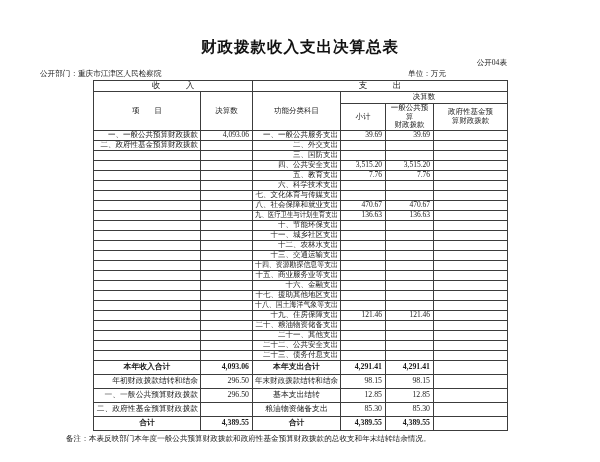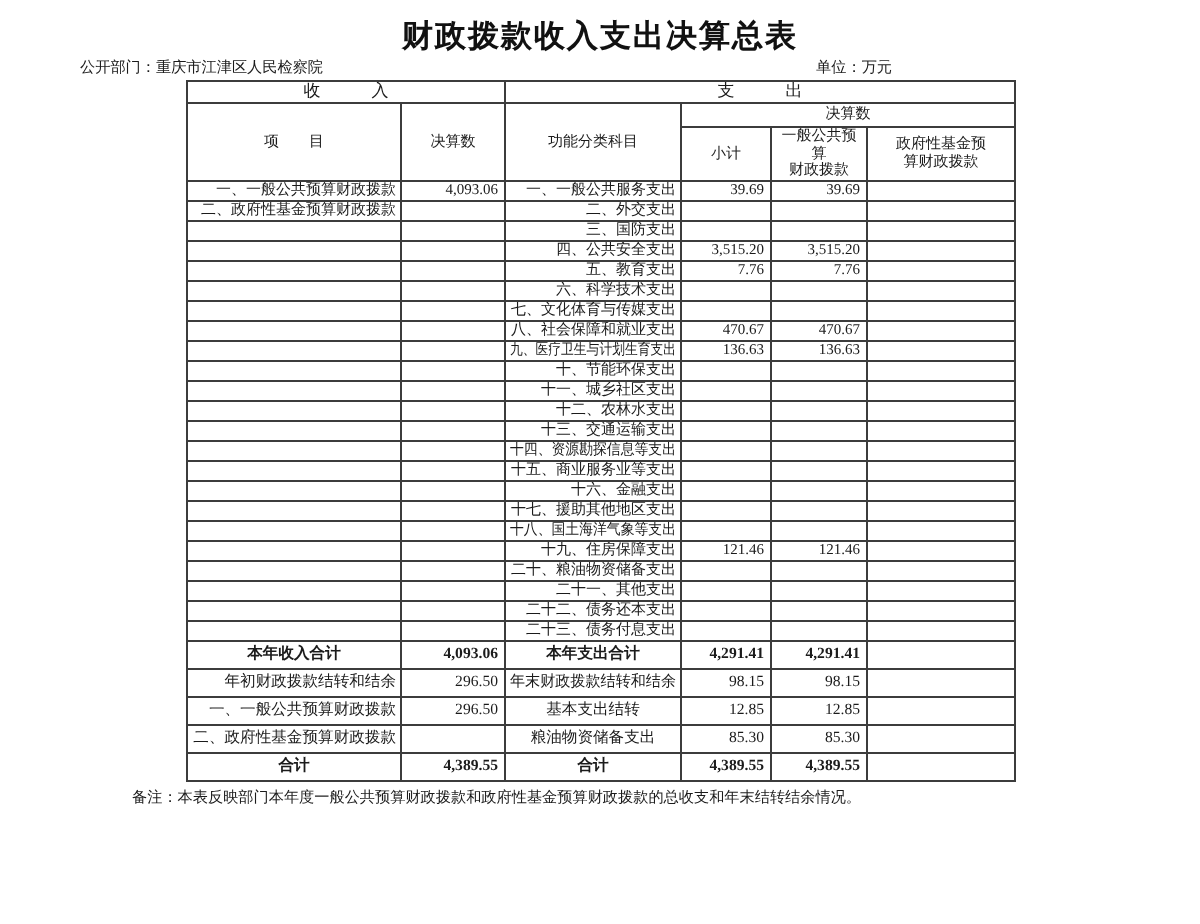--- a/index.html
+++ b/index.html
@@ -1,19 +1,19 @@
 <!DOCTYPE html>
 <html><head>
 <meta charset="utf-8">
 <style>
   html,body{margin:0;padding:0;background:#ffffff;}
   #page{
     position:relative;width:600px;height:462px;background:#ffffff;
     font-family:"Liberation Serif","DejaVu Serif",serif;
-    color:#1b1b1b;overflow:hidden;box-sizing:border-box;padding-top:10px;
+    color:#1b1b1b;overflow:hidden;box-sizing:border-box;padding-top:38px;
   }
   .title{
     text-align:center;font-size:15.5px;font-weight:bold;line-height:17px;
     letter-spacing:1px;color:#111;
   }
   .right-block{width:414px;margin-left:93px;text-align:right;font-size:7.6px;line-height:9px;}
   .sheet-code{margin-top:3px;padding-right:8px;}
   .meta-row{
     width:414px;margin-left:40px;margin-top:2px;display:flex;
     justify-content:space-between;font-size:7.6px;line-height:10px;align-items:flex-end;
@@ -43,20 +43,21 @@
     text-align:left;color:#1b1b1b;
   }
 </style>
 </head>
 <body>
 
 <div id="page">
 
   <div class="title">财政拨款收入支出决算总表</div>
 
+  <div class="right-block sheet-code">公开04表</div>
 
   <div class="meta-row">
     <span>公开部门：重庆市江津区人民检察院</span>
     <span class="unit">单位：万元</span>
   </div>
 
   <table class="budget">
     <colgroup>
       <col style="width:107px">
         <col style="width:52px">
@@ -249,21 +250,21 @@
           <td class="left"><span class="fit"></span></td>
           <td class="num"><span class="fit"></span></td>
           <td class="left"><span class="fit">二十一、其他支出</span></td>
           <td class="num"><span class="fit"></span></td>
           <td class="num"><span class="fit"></span></td>
           <td class="num"><span class="fit"></span></td>
         </tr>
         <tr>
           <td class="left"><span class="fit"></span></td>
           <td class="num"><span class="fit"></span></td>
-          <td class="left"><span class="fit">二十二、债务还本支出</span></td>
+          <td class="left"><span class="fit">二十二、公共安全支出</span></td>
           <td class="num"><span class="fit"></span></td>
           <td class="num"><span class="fit"></span></td>
           <td class="num"><span class="fit"></span></td>
         </tr>
         <tr>
           <td class="left"><span class="fit"></span></td>
           <td class="num"><span class="fit"></span></td>
           <td class="left"><span class="fit">二十三、债务付息支出</span></td>
           <td class="num"><span class="fit"></span></td>
           <td class="num"><span class="fit"></span></td>

